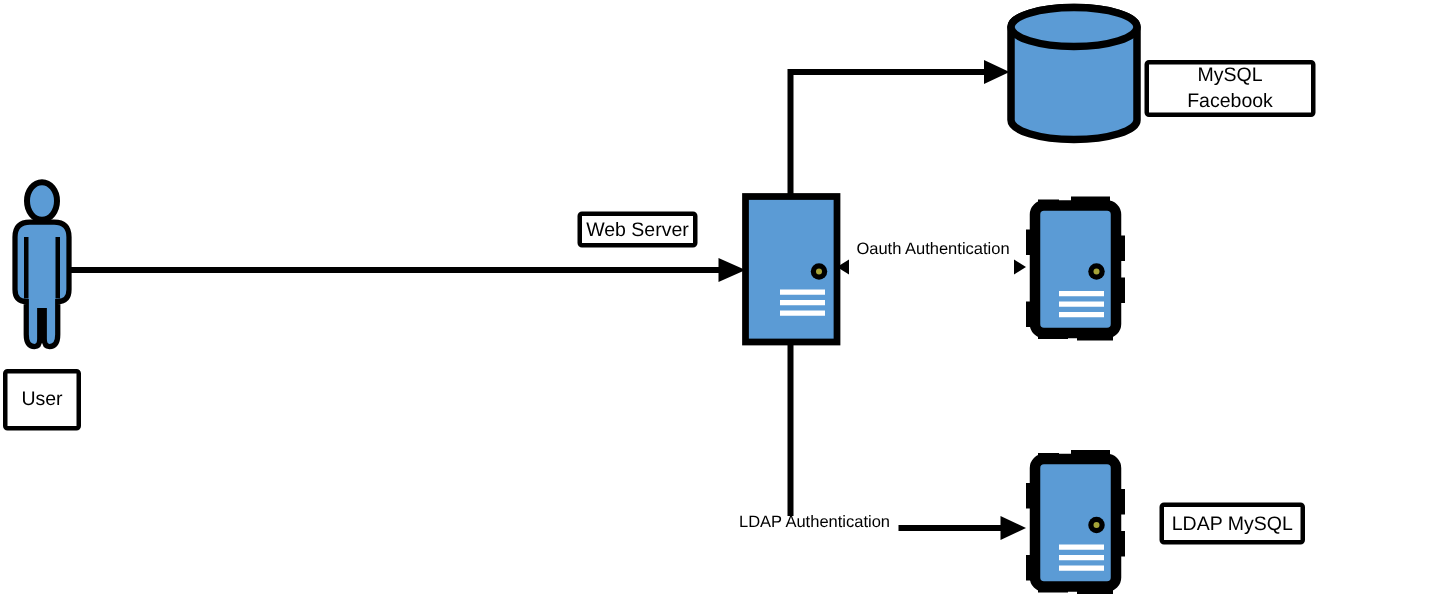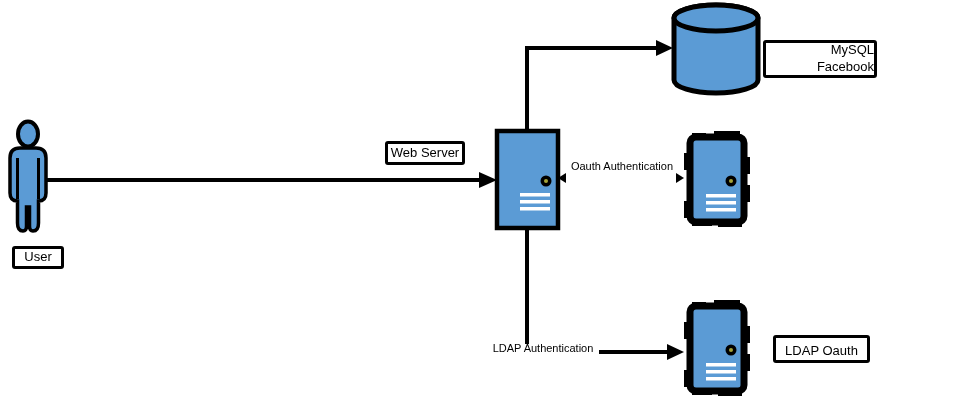--- a/index.html
+++ b/index.html
@@ -5,21 +5,21 @@
   html,body{margin:0;padding:0;background:#fff;}
   .canvas{position:relative;width:958px;height:401px;background:var(--background,#fff);
           font-family:"Liberation Sans",sans-serif;overflow:hidden;}
   .diagram-svg{position:absolute;left:0;top:0;}
   .blue-shape{fill:var(--shape-fill);stroke:var(--outline);}
   .black-fill{fill:var(--outline);}
   .white-fill{fill:var(--panel-line);}
   .led-fill{fill:var(--led);}
   .black-line{stroke:var(--outline);fill:none;}
   .label-box{position:absolute;box-sizing:border-box;border:3px solid var(--outline);
-             border-radius:3px;background:#fff;display:flex;align-items:flex-end;justify-content:center;
+             border-radius:3px;background:#fff;display:flex;align-items:center;justify-content:center;
              font-size:13px;color:#000;text-align:center;line-height:1.3;}
   .label-box.two-line{flex-direction:column;}
   .conn-label{position:absolute;font-size:11px;color:#000;text-align:center;white-space:nowrap;}
 </style>
 </head>
 <body>
 
 <div class="canvas">
 
   <svg class="diagram-svg" width="958" height="401" viewBox="0 0 958 401">
@@ -87,35 +87,35 @@
     <g>
       <path d="M 674 18 A 42 13 0 0 1 758 18 L 758 80 A 42 13 0 0 1 674 80 Z" class="blue-shape" stroke-width="5"></path>
       <ellipse cx="716" cy="18" rx="42" ry="13" class="blue-shape" stroke-width="5"></ellipse>
     </g>
 
     <use href="#tower-server" x="684" y="131"></use>
 
     <use href="#tower-server" x="684" y="300"></use>
   </svg>
 
-  <div class="label-box" style="left:12px;top:246px;width:52px;height:23px">
+  <div class="label-box" style="left:2px;top:246px;width:52px;height:41px">
     <span>User</span>
   </div>
 
   <div class="label-box" style="left:385px;top:141px;width:80px;height:24px">
     <span>Web Server</span>
   </div>
 
   <div class="label-box two-line" style="left:763px;top:40px;width:114px;height:38px">
     <span>MySQL</span>
     <span>Facebook</span>
   </div>
 
 
   <div class="label-box" style="left:773px;top:335px;width:97px;height:28px">
-    <span>LDAP Oauth</span>
+    <span>LDAP MySQL</span>
   </div>
 
   <div class="conn-label" style="left:565px;top:160px;width:114px">Oauth Authentication</div>
 
   <div class="conn-label" style="left:487px;top:342px;width:112px">LDAP Authentication</div>
 
 </div>
 
 </body></html>

